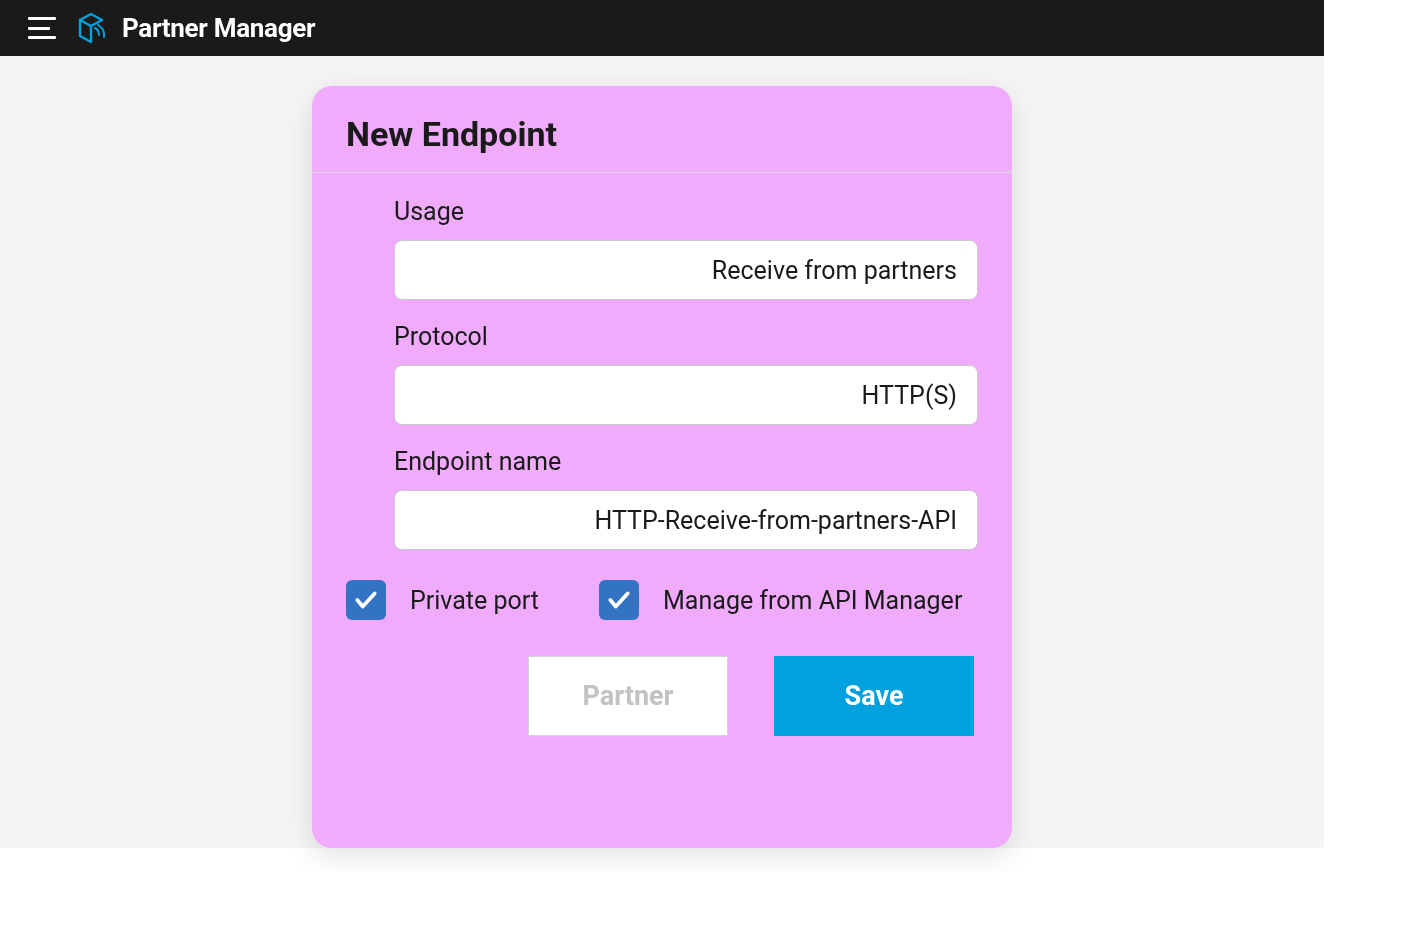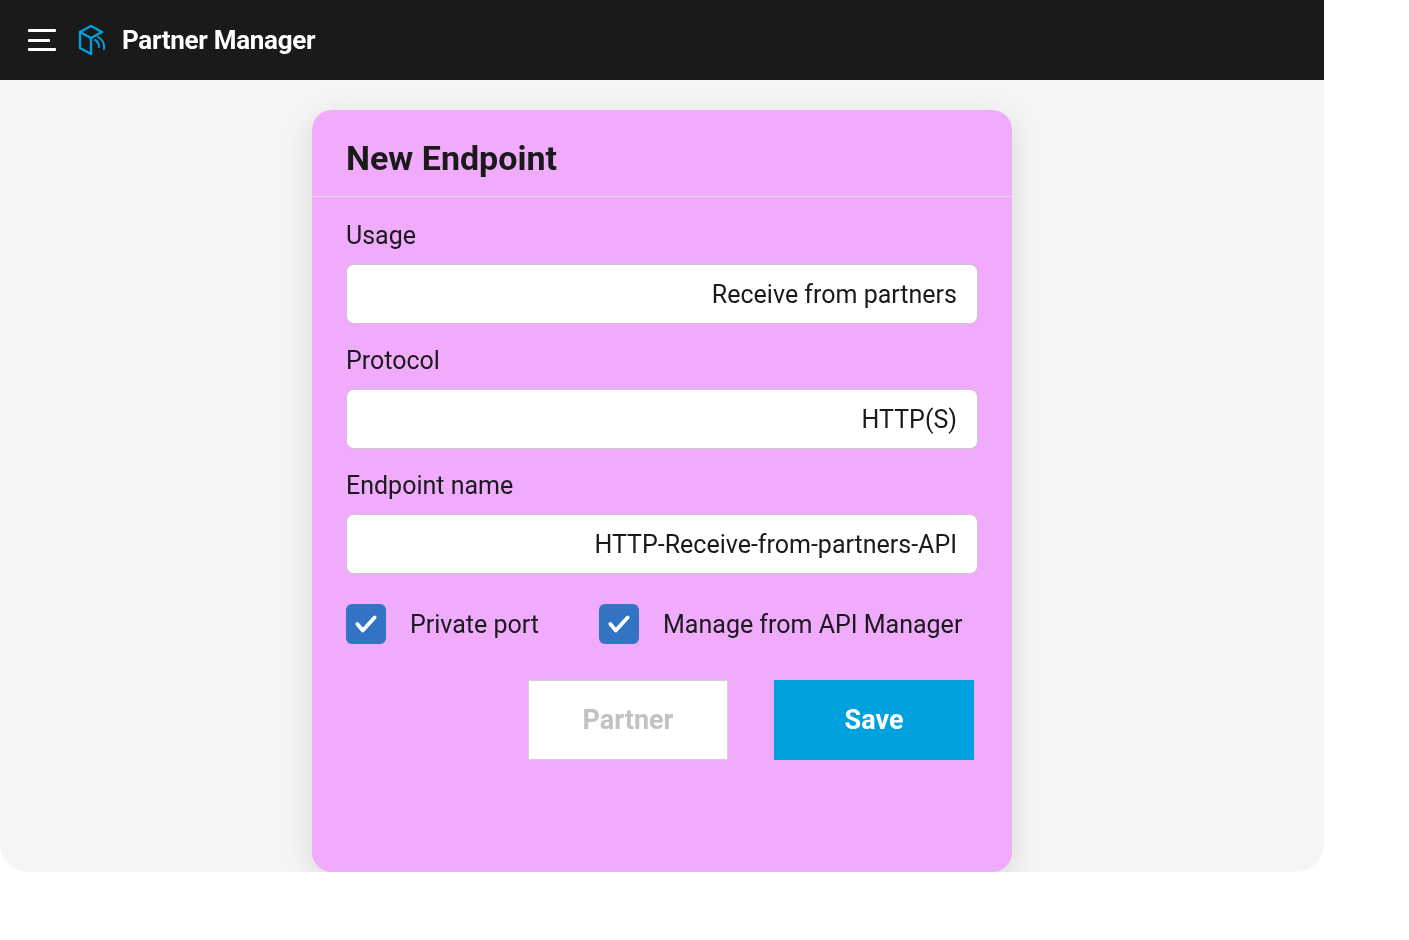--- a/index.html
+++ b/index.html
@@ -16,21 +16,21 @@
     .window {
       width: 1324px;
       height: 872px;
       background: #ffffff;
       border-radius: 0 0 28px 28px;
       overflow: hidden;
       position: relative;
     }
     .header-bar {
       background: #1a1a1a;
-      height: 80px;
+      height: 56px;
       display: flex;
       align-items: center;
       padding: 0 28px;
       gap: 20px;
     }
     .menu-icon {
       width: 28px;
       height: 22px;
       display: flex;
       flex-direction: column;
@@ -81,20 +81,21 @@
       font-weight: 700;
       color: #1a1a1a;
       padding: 28px 34px 18px 34px;
       border-bottom: 1px solid #dcdcdc;
     }
     .dialog-body {
       padding: 24px 34px 0 34px;
     }
     .field {
       margin-bottom: 22px;
+      margin-left: 48px;
     }
     .field-label {
       font-size: 25px;
       color: #1a1a1a;
       margin-bottom: 14px;
       font-weight: 400;
     }
     .field-input {
       width: 100%;
       height: 60px;

